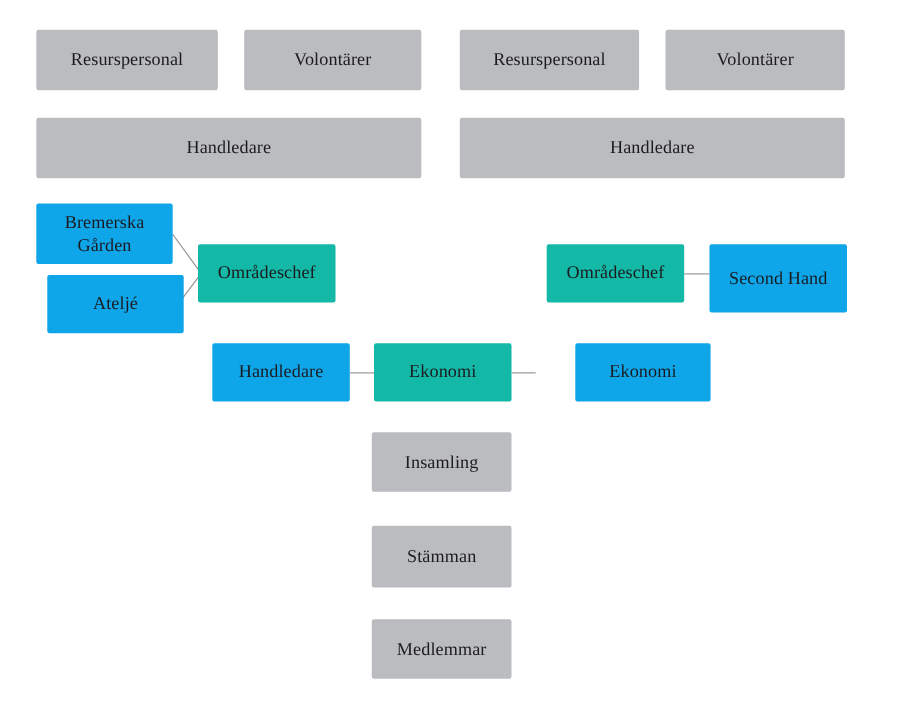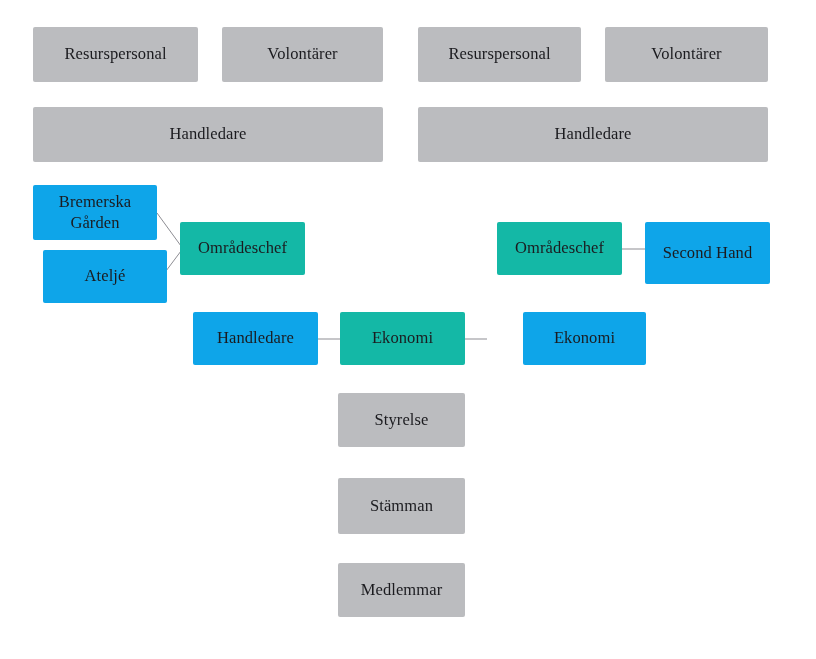--- a/index.html
+++ b/index.html
@@ -98,21 +98,21 @@
       <div class="node tone-light" style="left: 193px; top: 312px; width: 125px; height: 53px;">
         <span class="node-label">Handledare</span>
       </div>
       <div class="node tone-dark" style="left: 340px; top: 312px; width: 125px; height: 53px;">
         <span class="node-label">Ekonomi</span>
       </div>
       <div class="node tone-light" style="left: 487px; top: 312px; width: 123px; height: 53px; margin-left: 36px;">
         <span class="node-label">Ekonomi</span>
       </div>
       <div class="node tone-mid" style="left: 338px; top: 393px; width: 127px; height: 54px;">
-        <span class="node-label">Styrelse</span>
+        <span class="node-label">Insamling</span>
       </div>
       <div class="node tone-mid" style="left: 338px; top: 478px; width: 127px; height: 56px;">
         <span class="node-label">Stämman</span>
       </div>
       <div class="node tone-mid" style="left: 338px; top: 563px; width: 127px; height: 54px;">
         <span class="node-label">Medlemmar</span>
       </div>
     </div>
 </div>
 

